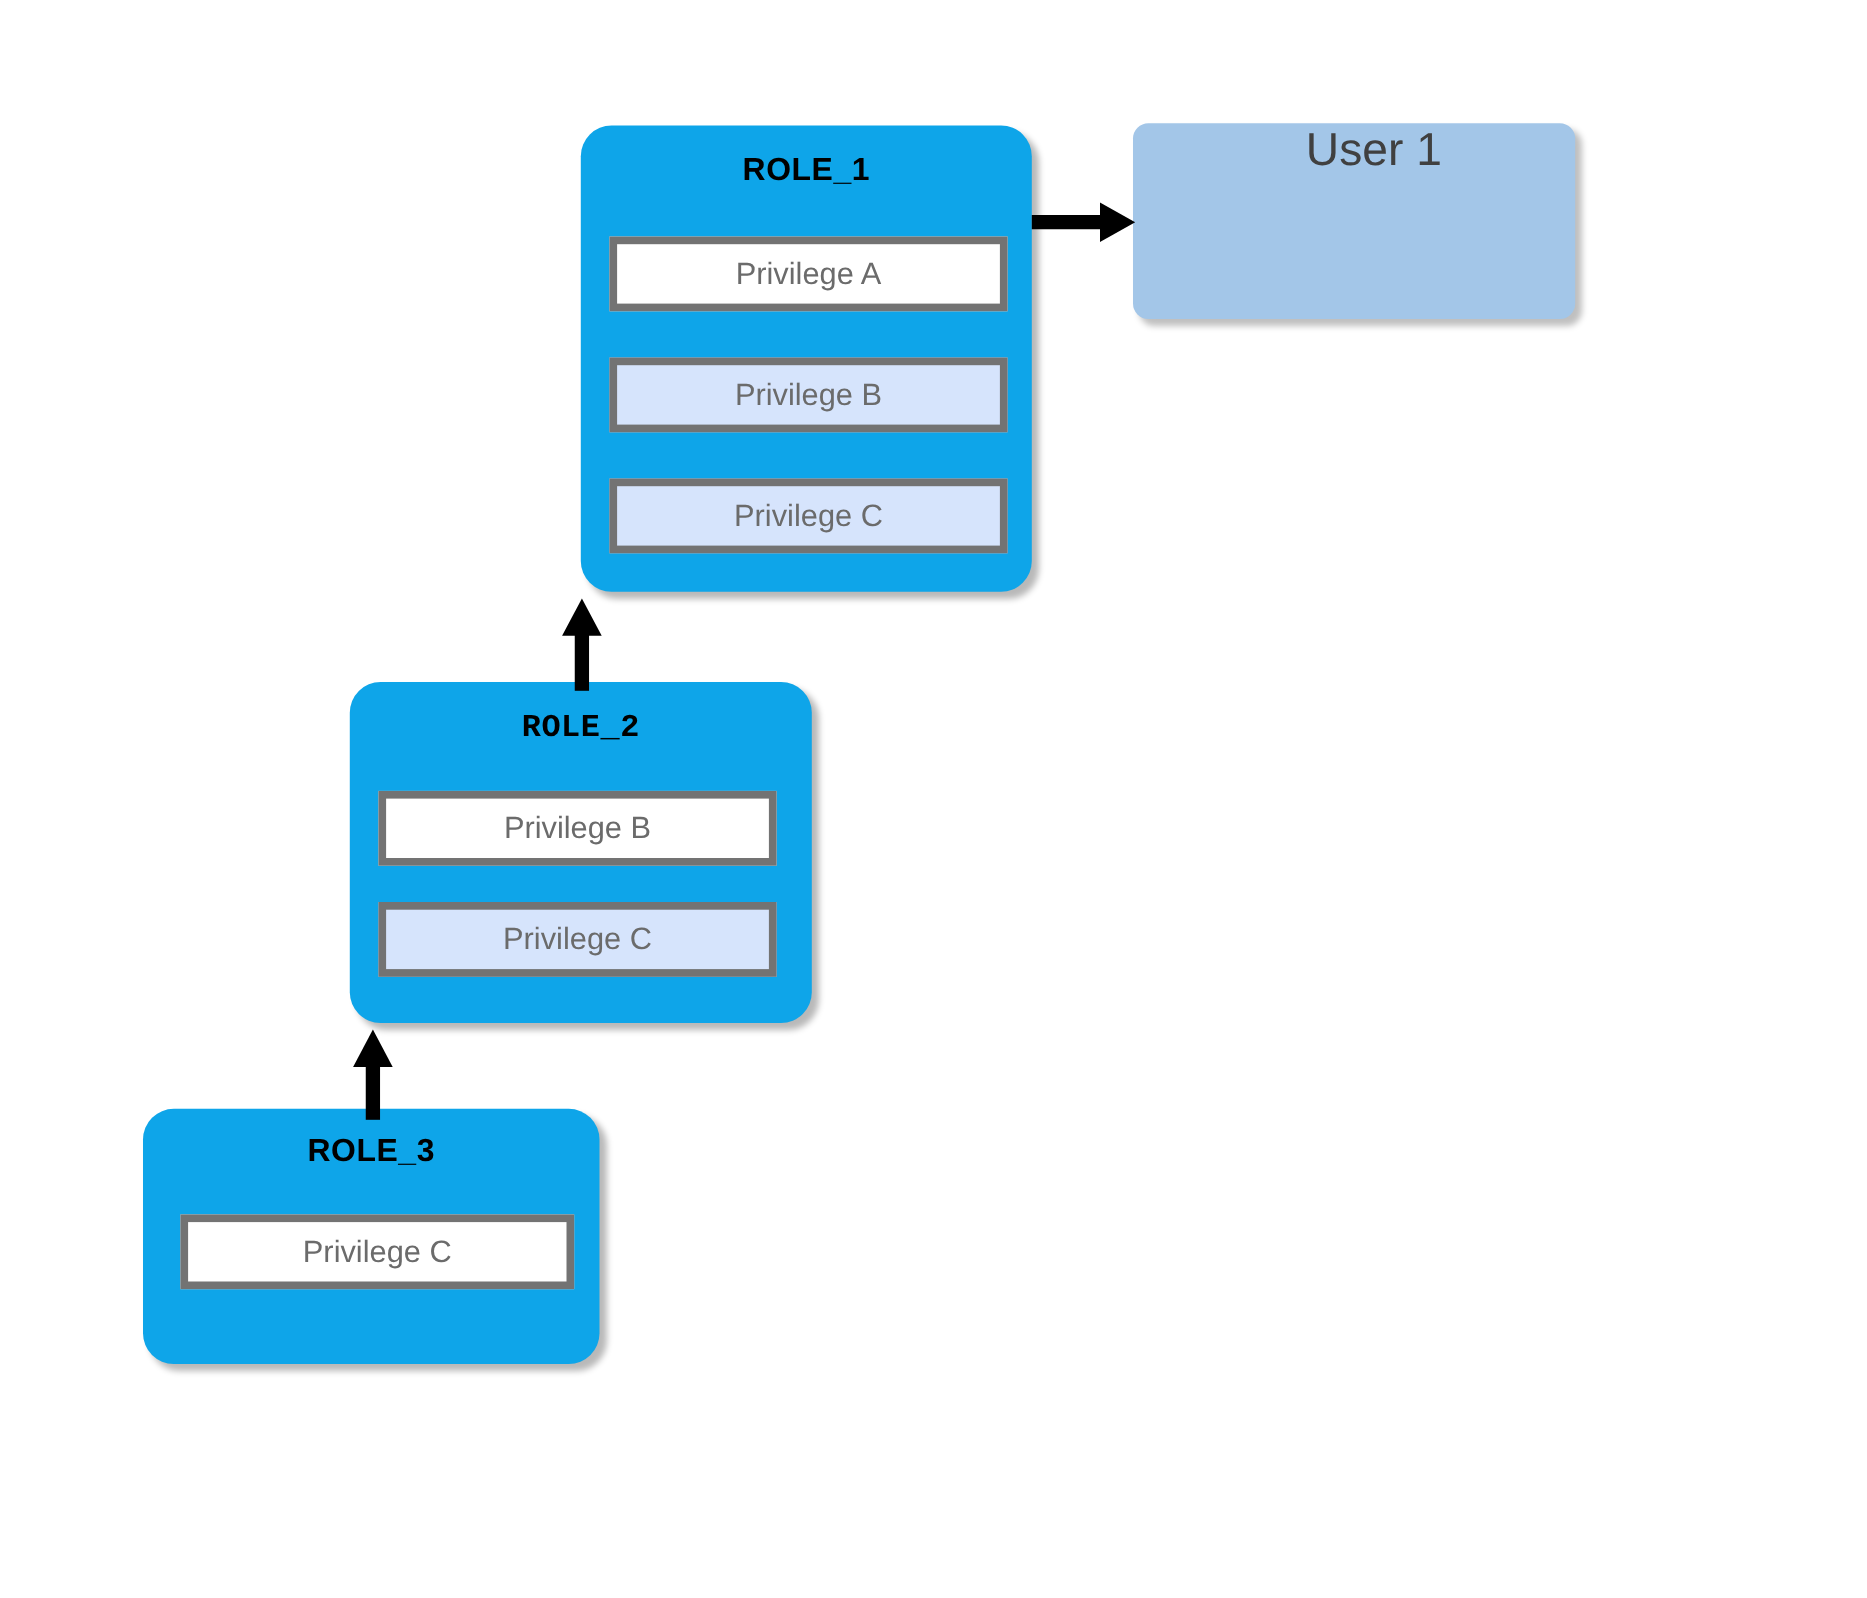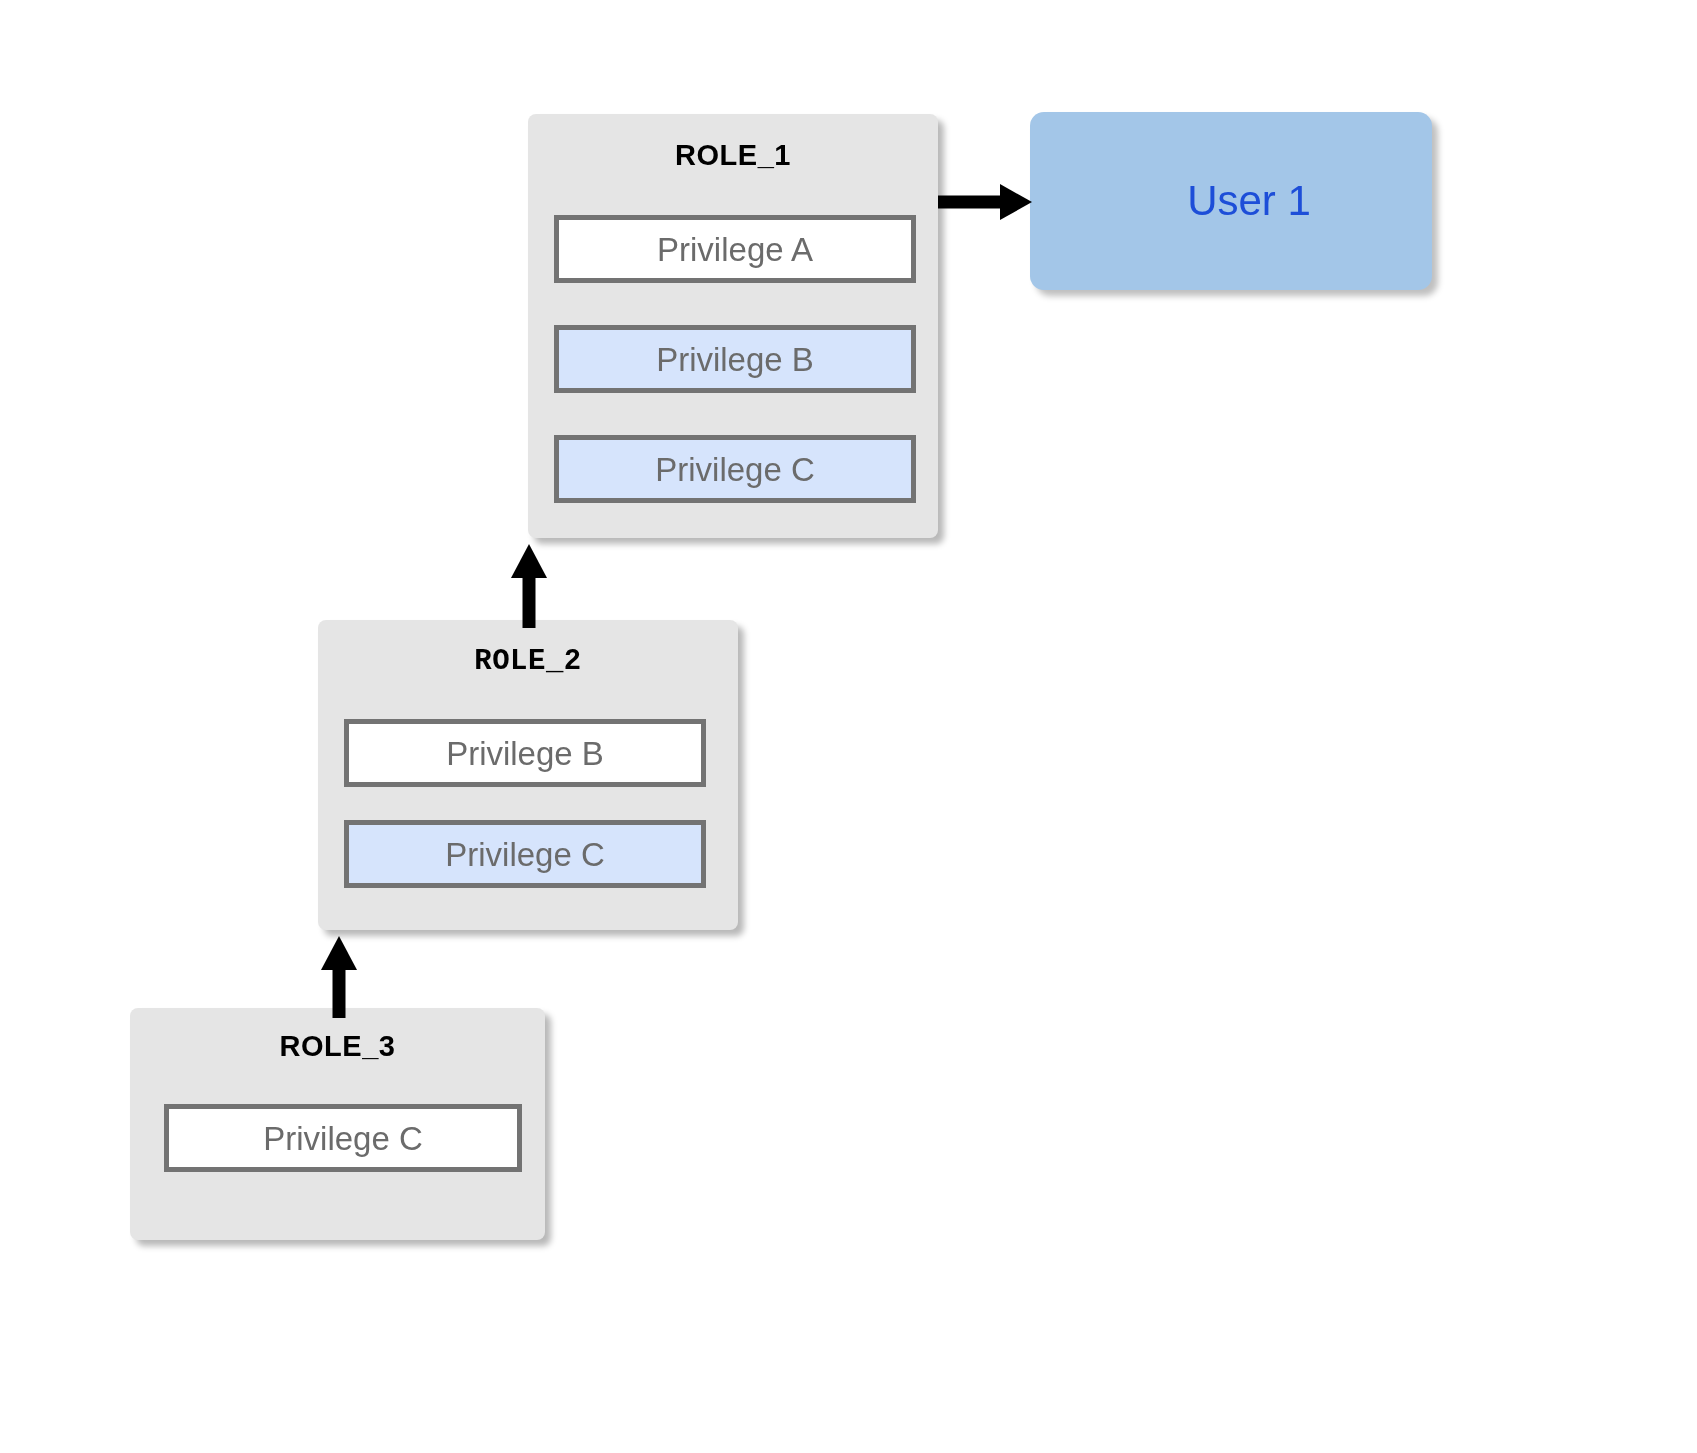--- a/index.html
+++ b/index.html
@@ -15,64 +15,64 @@
     position: relative;
     width: 1697px;
     height: 1453px;
     background: #ffffff;
     overflow: hidden;
   }
 
   
   .role-box {
     position: absolute;
-    background: #e5e5e5;
-    border-radius: 8px;
+    background: #0ea5e9;
+    border-radius: 28px;
     box-shadow: 6px 6px 6px rgba(0,0,0,0.28);
     box-sizing: border-box;
   }
   .role-title {
     position: absolute;
     left: 0;
     right: 0;
     text-align: center;
     font-weight: bold;
     color: #000000;
     font-size: 29px;
     letter-spacing: 0.5px;
     font-family: "Liberation Sans", sans-serif;
   }
 
   
   .priv {
     position: absolute;
-    border: 5px solid #737373;
+    border: 7px solid #737373;
     box-sizing: border-box;
     display: flex;
     align-items: center;
     justify-content: center;
-    font-size: 33px;
+    font-size: 28px;
     color: #6B6B6B;
     font-family: "Liberation Sans", sans-serif;
     line-height: 1;
   }
   .priv.fill-white { background: #FFFFFF; }
   .priv.fill-blue  { background: #D6E4FC; }
 
   
   .user-box {
     position: absolute;
     background: #A3C6E8;
     border-radius: 14px;
     box-shadow: 6px 6px 6px rgba(0,0,0,0.25);
     display: flex;
-    align-items: center;
+    align-items: flex-start;
     justify-content: center;
     font-size: 42px;
-    color: #1d4ed8;
+    color: #404040;
     box-sizing: border-box;
     font-family: "Liberation Sans", sans-serif;
     padding-left: 36px;
   }
 
   
   .arrow-svg {
     position: absolute;
     overflow: visible;
   }

